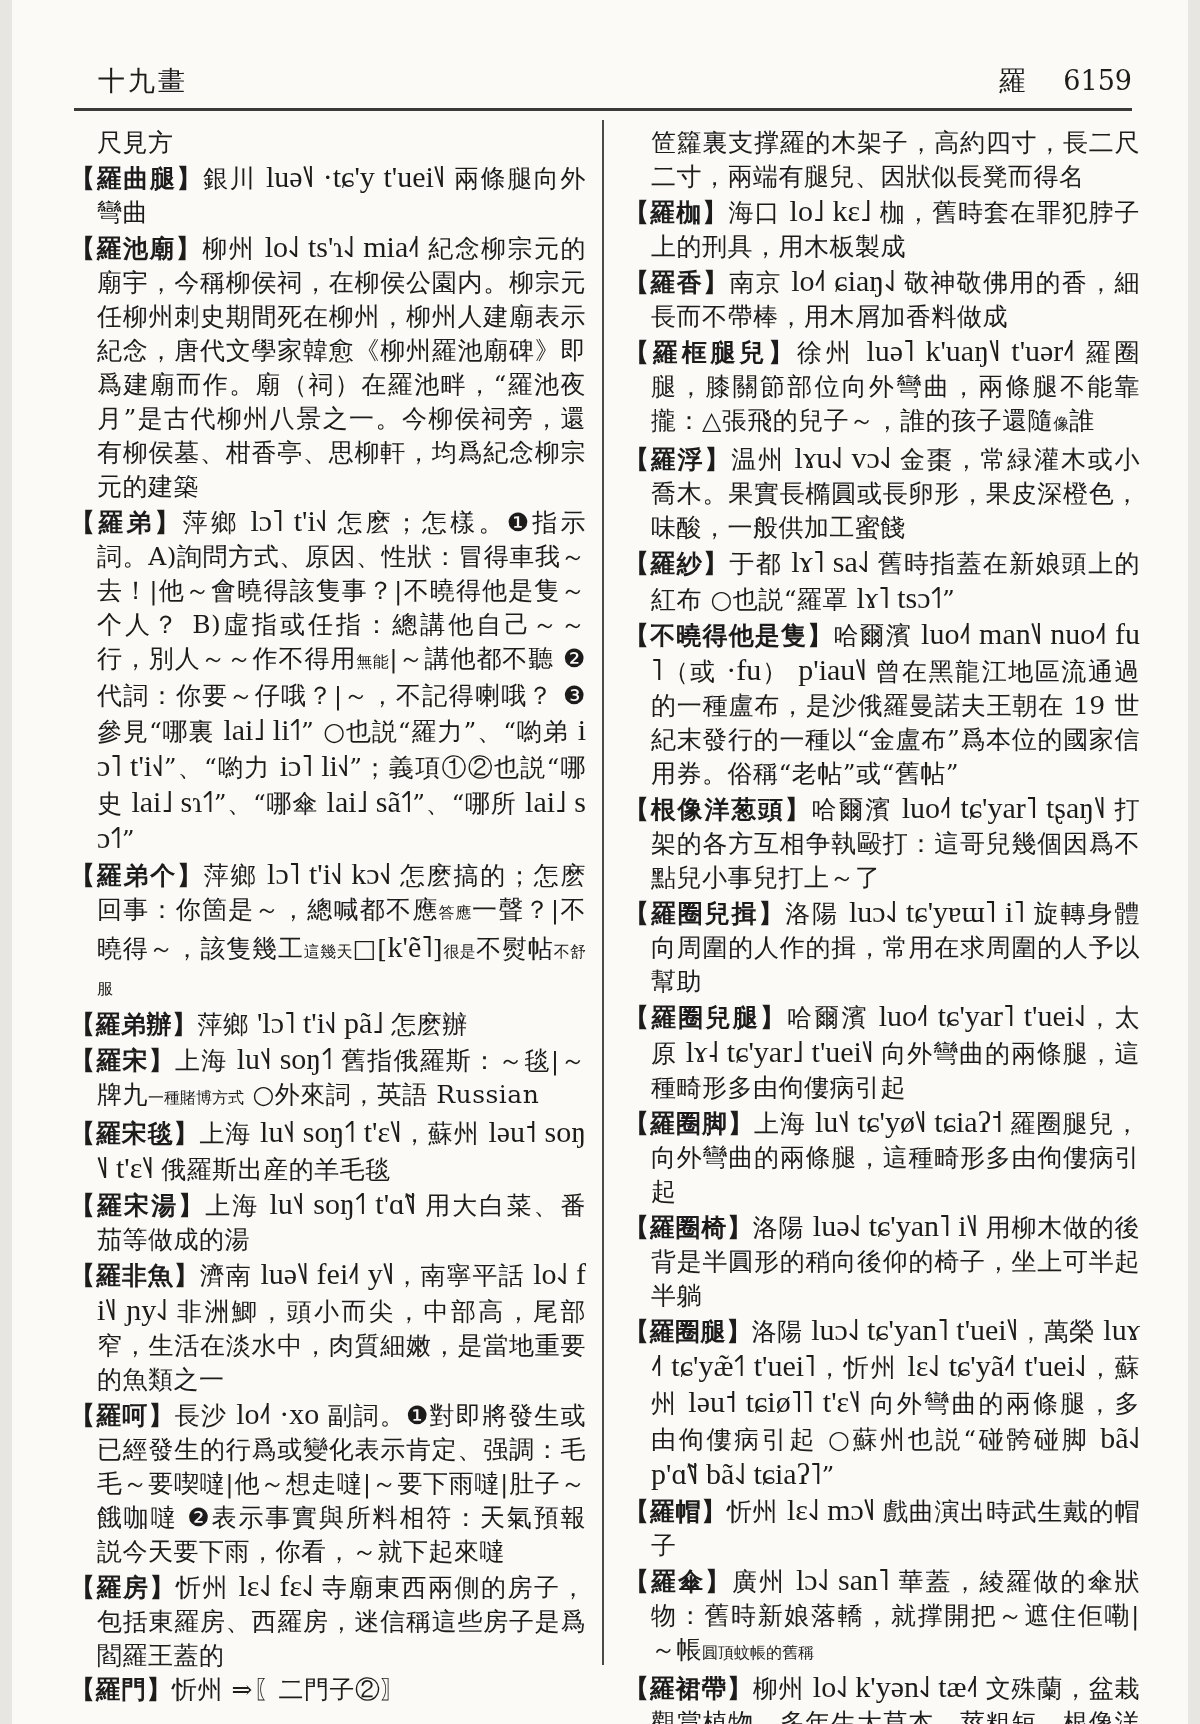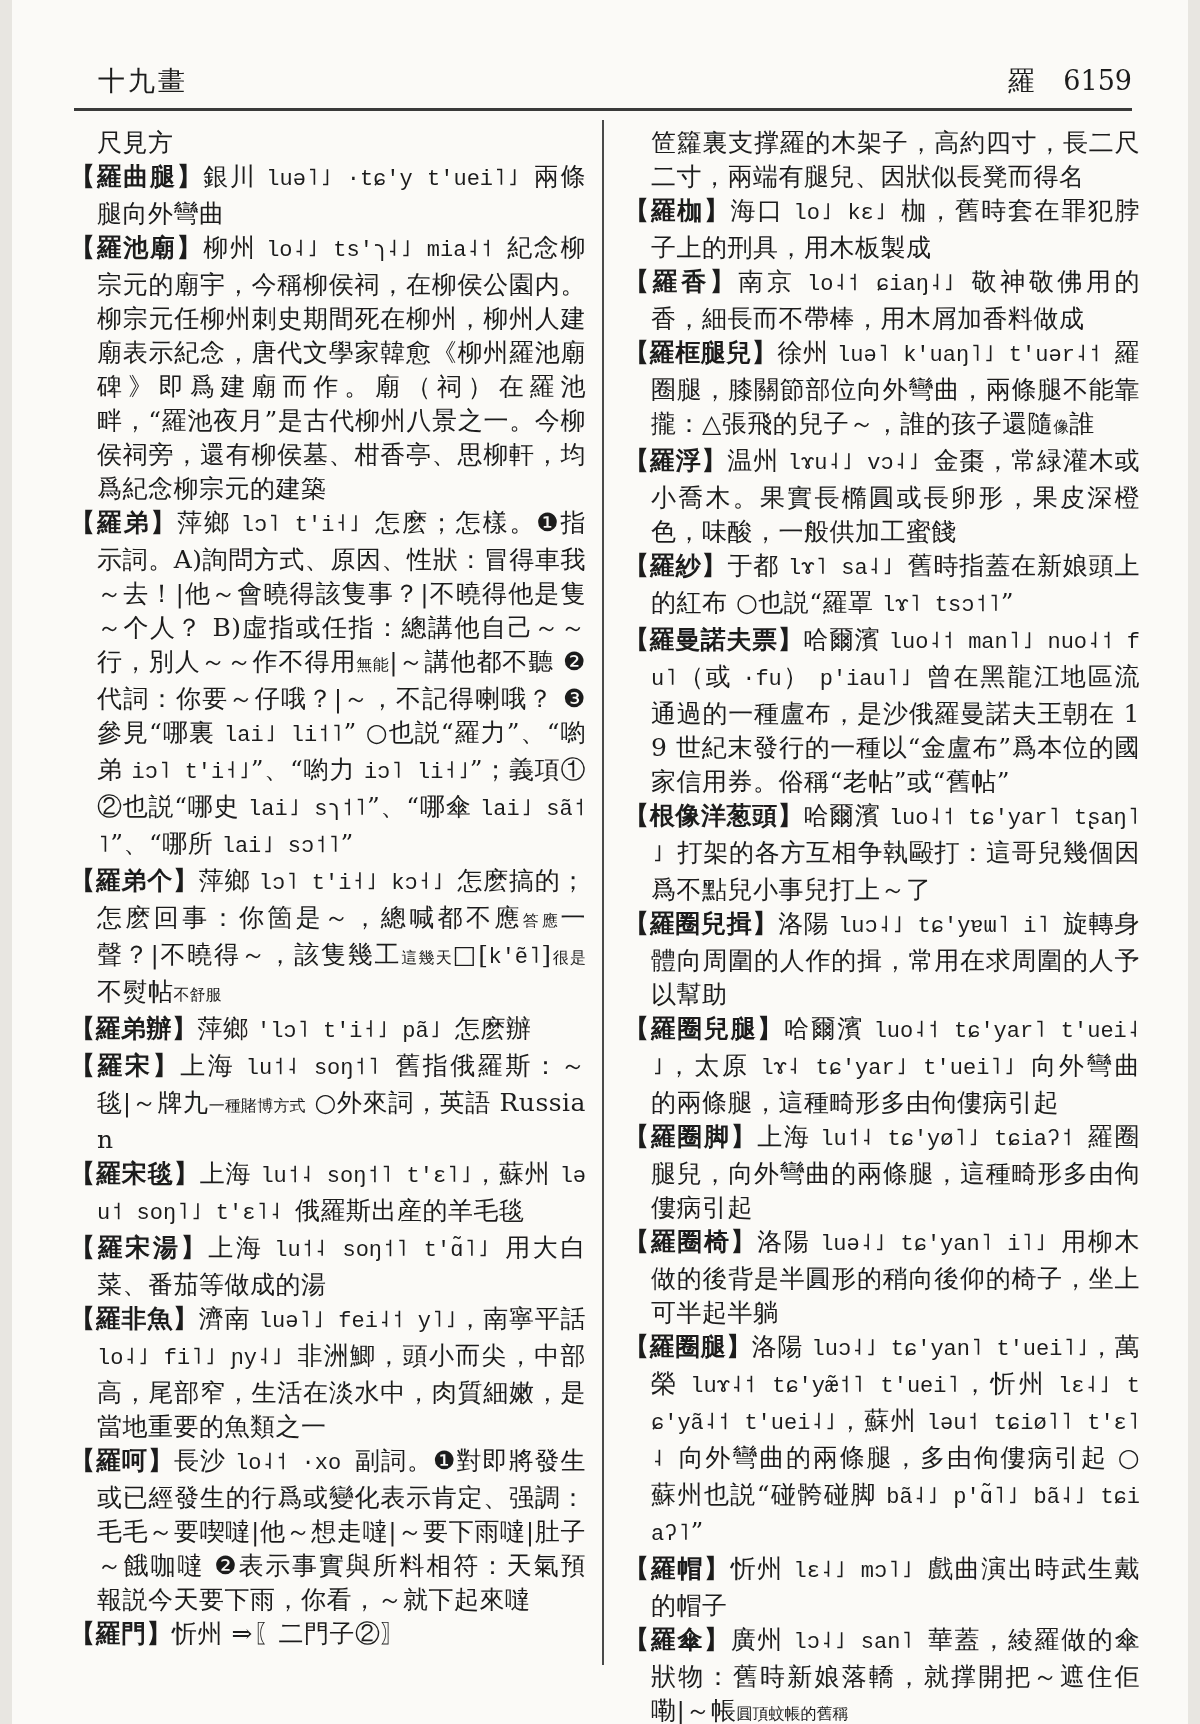--- a/index.html
+++ b/index.html
@@ -2,30 +2,30 @@
 <html><head>
 <meta charset="utf-8">
 <style>
   html,body{margin:0;padding:0;background:#e8e6e1;}
   .page{position:relative;width:1176px;height:1724px;margin:0 auto;background:#fbfaf7;color:#1c1c1c;
         font-family:"DejaVu Serif","Liberation Serif",serif;overflow:hidden;}
   .pagehead{position:absolute;top:66px;left:86px;width:1034px;display:flex;justify-content:space-between;
             font-size:27px;line-height:30px;}
   .ph-left{letter-spacing:3px;}
   .ph-right span{display:inline-block;}
-  .pageno{margin-left:20px;font-family:"DejaVu Serif","Liberation Serif",serif;}
+  .pageno{margin-left:29px;font-family:"DejaVu Serif","Liberation Serif",serif;}
   .headrule{position:absolute;top:108px;left:62px;width:1058px;height:0;border-top:3px solid #3a3a3a;}
   .colwrap{position:absolute;top:126px;left:58px;width:1070px;display:flex;gap:38px;}
   .col{width:516px;}
   .divider{position:absolute;top:120px;left:590px;width:2px;height:1545px;background:#4a4a4a;}
   .entry{margin:0;font-size:25px;line-height:34px;text-align:justify;text-justify:inter-ideograph;
          padding-left:27px;text-indent:-27px;word-break:break-all;overflow-wrap:anywhere;letter-spacing:0.5px;}
   .entry.cont{text-indent:0;}
   .head{font-weight:bold;}
-  .ph{font-family:Liberation Mono, monospace;font-size:22px;letter-spacing:0;}
+  .ph{font-family:Liberation Serif, serif;font-size:30px;letter-spacing:0;}
   .sm{font-size:16px;letter-spacing:0;}
 </style>
 </head>
 <body>
 
 <div class="page">
   <div class="pagehead">
     <span class="ph-left">十九畫</span>
     <span class="ph-right">
       <span>羅</span>
@@ -39,30 +39,31 @@
         <p class="entry"><span class="head">【羅曲腿】</span><span class="tx">銀川 </span><span class="ph">luə˥˩ ·tɕ'y t'uei˥˩ </span><span class="tx">兩條腿向外彎曲</span></p>
         <p class="entry"><span class="head">【羅池廟】</span><span class="tx">柳州 </span><span class="ph">lo˨˩ ts'ɿ˨˩ mia˨˦ </span><span class="tx">紀念柳宗元的廟宇，今稱柳侯祠，在柳侯公園内。柳宗元任柳州刺史期間死在柳州，柳州人建廟表示紀念，唐代文學家韓愈《柳州羅池廟碑》即爲建廟而作。廟（祠）在羅池畔，“羅池夜月”是古代柳州八景之一。今柳侯祠旁，還有柳侯墓、柑香亭、思柳軒，均爲紀念柳宗元的建築</span></p>
         <p class="entry"><span class="head">【羅弟】</span><span class="tx">萍鄉 </span><span class="ph">lɔ˥ t'i˧˩ </span><span class="tx">怎麽；怎樣。❶指示詞。A)詢問方式、原因、性狀：冒得車我～去！|他～會曉得該隻事？|不曉得他是隻～个人？ B)虛指或任指：總講他自己～～行，別人～～作不得用</span><span class="sm">無能</span><span class="tx">|～講他都不聽 ❷代詞：你要～仔哦？|～，不記得喇哦？ ❸參見“哪裏 </span><span class="ph">lai˩ li˦˥</span><span class="tx">” ○也説“羅力”、“喲弟 </span><span class="ph">iɔ˥ t'i˧˩</span><span class="tx">”、“喲力 </span><span class="ph">iɔ˥ li˧˩</span><span class="tx">”；義項①②也説“哪史 </span><span class="ph">lai˩ sɿ˦˥</span><span class="tx">”、“哪傘 </span><span class="ph">lai˩ sã˦˥</span><span class="tx">”、“哪所 </span><span class="ph">lai˩ sɔ˦˥</span><span class="tx">”</span></p>
         <p class="entry"><span class="head">【羅弟个】</span><span class="tx">萍鄉 </span><span class="ph">lɔ˥ t'i˧˩ kɔ˧˩ </span><span class="tx">怎麽搞的；怎麽回事：你箇是～，總喊都不應</span><span class="sm">答應</span><span class="tx">一聲？|不曉得～，該隻幾工</span><span class="sm">這幾天</span><span class="tx">□[</span><span class="ph">k'ẽ˥</span><span class="tx">]</span><span class="sm">很是</span><span class="tx">不熨帖</span><span class="sm">不舒服</span></p>
         <p class="entry"><span class="head">【羅弟辦】</span><span class="tx">萍鄉 </span><span class="ph">'lɔ˥ t'i˧˩ pã˩ </span><span class="tx">怎麽辦</span></p>
         <p class="entry"><span class="head">【羅宋】</span><span class="tx">上海 </span><span class="ph">lu˦˨ soŋ˦˥ </span><span class="tx">舊指俄羅斯：～毯|～牌九</span><span class="sm">一種賭博方式</span><span class="tx"> ○外來詞，英語 Russian</span></p>
         <p class="entry"><span class="head">【羅宋毯】</span><span class="tx">上海 </span><span class="ph">lu˦˨ soŋ˦˥ t'ɛ˥˩</span><span class="tx">，蘇州 </span><span class="ph">ləu˦ soŋ˥˩ t'ɛ˥˨ </span><span class="tx">俄羅斯出産的羊毛毯</span></p>
         <p class="entry"><span class="head">【羅宋湯】</span><span class="tx">上海 </span><span class="ph">lu˦˨ soŋ˦˥ t'ɑ̃˥˩ </span><span class="tx">用大白菜、番茄等做成的湯</span></p>
         <p class="entry"><span class="head">【羅非魚】</span><span class="tx">濟南 </span><span class="ph">luə˥˩ fei˨˦ y˥˩</span><span class="tx">，南寧平話 </span><span class="ph">lo˨˩ fi˥˩ ɲy˨˩ </span><span class="tx">非洲鯽，頭小而尖，中部高，尾部窄，生活在淡水中，肉質細嫩，是當地重要的魚類之一</span></p>
         <p class="entry"><span class="head">【羅呵】</span><span class="tx">長沙 </span><span class="ph">lo˨˦ ·xo </span><span class="tx">副詞。❶對即將發生或已經發生的行爲或變化表示肯定、强調：毛毛～要喫噠|他～想走噠|～要下雨噠|肚子～餓咖噠 ❷表示事實與所料相符：天氣預報説今天要下雨，你看，～就下起來噠</span></p>
+        <p class="entry"><span class="head">【羅房】</span><span class="tx">忻州 </span><span class="ph">lɛ˨˩ fɛ˨˩ </span><span class="tx">寺廟東西兩側的房子，包括東羅房、西羅房，迷信稱這些房子是爲閻羅王蓋的</span></p>
         <p class="entry"><span class="head">【羅門】</span><span class="tx">忻州 </span><span class="tx">⇒〖二門子②〗 </span></p>
       </div>
     <div class="col">
         <p class="entry cont"><span class="tx">笸籮裏支撑羅的木架子，高約四寸，長二尺二寸，兩端有腿兒、因狀似長凳而得名</span></p>
         <p class="entry"><span class="head">【羅枷】</span><span class="tx">海口 </span><span class="ph">lo˩ kɛ˩ </span><span class="tx">枷，舊時套在罪犯脖子上的刑具，用木板製成</span></p>
         <p class="entry"><span class="head">【羅香】</span><span class="tx">南京 </span><span class="ph">lo˨˦ ɕiaŋ˨˩ </span><span class="tx">敬神敬佛用的香，細長而不帶棒，用木屑加香料做成</span></p>
         <p class="entry"><span class="head">【羅框腿兒】</span><span class="tx">徐州 </span><span class="ph">luə˥ k'uaŋ˥˩ t'uər˨˦ </span><span class="tx">羅圈腿，膝關節部位向外彎曲，兩條腿不能靠攏：△張飛的兒子～，誰的孩子還隨</span><span class="sm">像</span><span class="tx">誰</span></p>
         <p class="entry"><span class="head">【羅浮】</span><span class="tx">温州 </span><span class="ph">lɤu˨˩ vɔ˨˩ </span><span class="tx">金棗，常緑灌木或小喬木。果實長橢圓或長卵形，果皮深橙色，味酸，一般供加工蜜餞</span></p>
         <p class="entry"><span class="head">【羅紗】</span><span class="tx">于都 </span><span class="ph">lɤ˥ sa˨˩ </span><span class="tx">舊時指蓋在新娘頭上的紅布 ○也説“羅罩 </span><span class="ph">lɤ˥ tsɔ˦˥</span><span class="tx">”</span></p>
-        <p class="entry"><span class="head">【羅曼諾夫票】</span><span class="tx">哈爾濱 </span><span class="ph">luo˨˦ man˥˩ nuo˨˦ fu˥</span><span class="tx">（或 </span><span class="ph">·fu</span><span class="tx">） </span><span class="ph">p'iau˥˩ </span><span class="tx">曾在黑龍江地區流通過的一種盧布，是沙俄羅曼諾夫王朝在 19 世紀末發行的一種以“金盧布”爲本位的國家信用券。俗稱“老帖”或“舊帖”</span></p>
+        <p class="entry"><span class="head">【不曉得他是隻】</span><span class="tx">哈爾濱 </span><span class="ph">luo˨˦ man˥˩ nuo˨˦ fu˥</span><span class="tx">（或 </span><span class="ph">·fu</span><span class="tx">） </span><span class="ph">p'iau˥˩ </span><span class="tx">曾在黑龍江地區流通過的一種盧布，是沙俄羅曼諾夫王朝在 19 世紀末發行的一種以“金盧布”爲本位的國家信用券。俗稱“老帖”或“舊帖”</span></p>
         <p class="entry"><span class="head">【根像洋葱頭】</span><span class="tx">哈爾濱 </span><span class="ph">luo˨˦ tɕ'yar˥ tʂaŋ˥˩ </span><span class="tx">打架的各方互相争執毆打：這哥兒幾個因爲不點兒小事兒打上～了</span></p>
         <p class="entry"><span class="head">【羅圈兒揖】</span><span class="tx">洛陽 </span><span class="ph">luɔ˨˩ tɕ'yɐɯ˥ i˥ </span><span class="tx">旋轉身體向周圍的人作的揖，常用在求周圍的人予以幫助</span></p>
         <p class="entry"><span class="head">【羅圈兒腿】</span><span class="tx">哈爾濱 </span><span class="ph">luo˨˦ tɕ'yar˥ t'uei˨˩</span><span class="tx">，太原 </span><span class="ph">lɤ˨ tɕ'yar˩ t'uei˥˩ </span><span class="tx">向外彎曲的兩條腿，這種畸形多由佝僂病引起</span></p>
         <p class="entry"><span class="head">【羅圈脚】</span><span class="tx">上海 </span><span class="ph">lu˦˨ tɕ'yø˥˩ tɕiaʔ˦ </span><span class="tx">羅圈腿兒，向外彎曲的兩條腿，這種畸形多由佝僂病引起</span></p>
         <p class="entry"><span class="head">【羅圈椅】</span><span class="tx">洛陽 </span><span class="ph">luə˨˩ tɕ'yan˥ i˥˩ </span><span class="tx">用柳木做的後背是半圓形的稍向後仰的椅子，坐上可半起半躺</span></p>
         <p class="entry"><span class="head">【羅圈腿】</span><span class="tx">洛陽 </span><span class="ph">luɔ˨˩ tɕ'yan˥ t'uei˥˩</span><span class="tx">，萬榮 </span><span class="ph">luɤ˨˦ tɕ'yæ̃˦˥ t'uei˥</span><span class="tx">，忻州 </span><span class="ph">lɛ˨˩ tɕ'yã˨˦ t'uei˨˩</span><span class="tx">，蘇州 </span><span class="ph">ləu˦ tɕiø˥˥ t'ɛ˥˨ </span><span class="tx">向外彎曲的兩條腿，多由佝僂病引起 ○蘇州也説“碰骻碰脚 </span><span class="ph">bã˨˩ p'ɑ̃˥˩ bã˨˩ tɕiaʔ˥</span><span class="tx">”</span></p>
         <p class="entry"><span class="head">【羅帽】</span><span class="tx">忻州 </span><span class="ph">lɛ˨˩ mɔ˥˩ </span><span class="tx">戲曲演出時武生戴的帽子</span></p>
         <p class="entry"><span class="head">【羅傘】</span><span class="tx">廣州 </span><span class="ph">lɔ˨˩ san˥ </span><span class="tx">華蓋，綾羅做的傘狀物：舊時新娘落轎，就撑開把～遮住佢嘞|～帳</span><span class="sm">圓頂蚊帳的舊稱</span></p>
         <p class="entry"><span class="head">【羅裙帶】</span><span class="tx">柳州 </span><span class="ph">lo˨˩ k'yən˨˩ tæ˨˦ </span><span class="tx">文殊蘭，盆栽觀賞植物，多年生大草本。莖粗短，根像洋葱頭。葉濃緑，帶狀，長可一米，聚生莖頂。花序從葉叢中生出，在頂部聚生白花十餘朵。全草入藥，鮮用，可治扭挫傷、骨折、無名腫毒等</span></p>
       </div>

